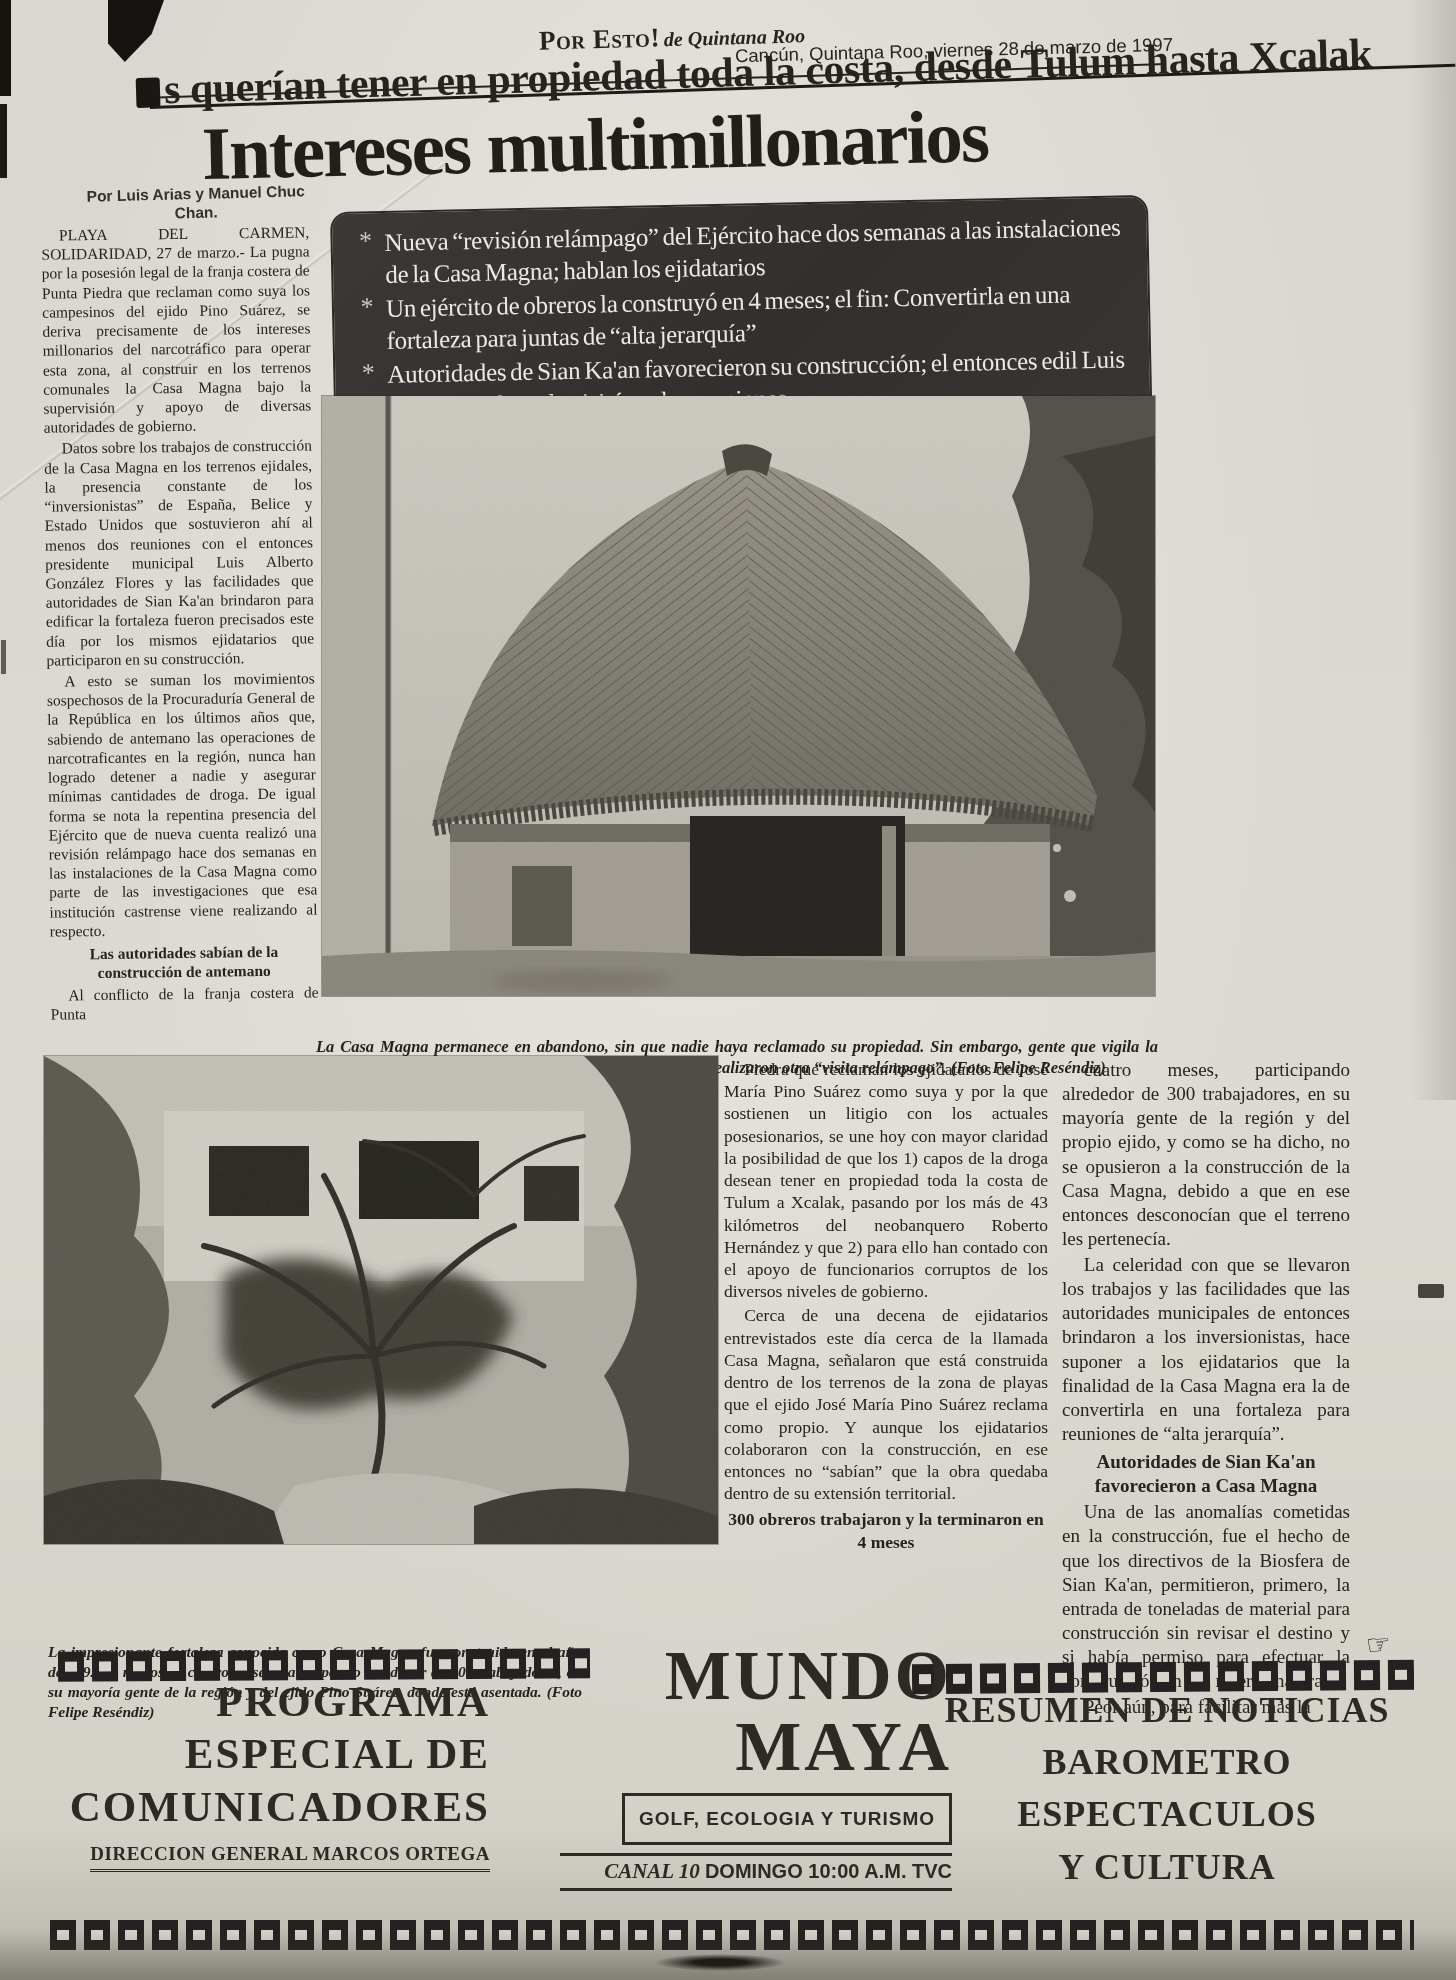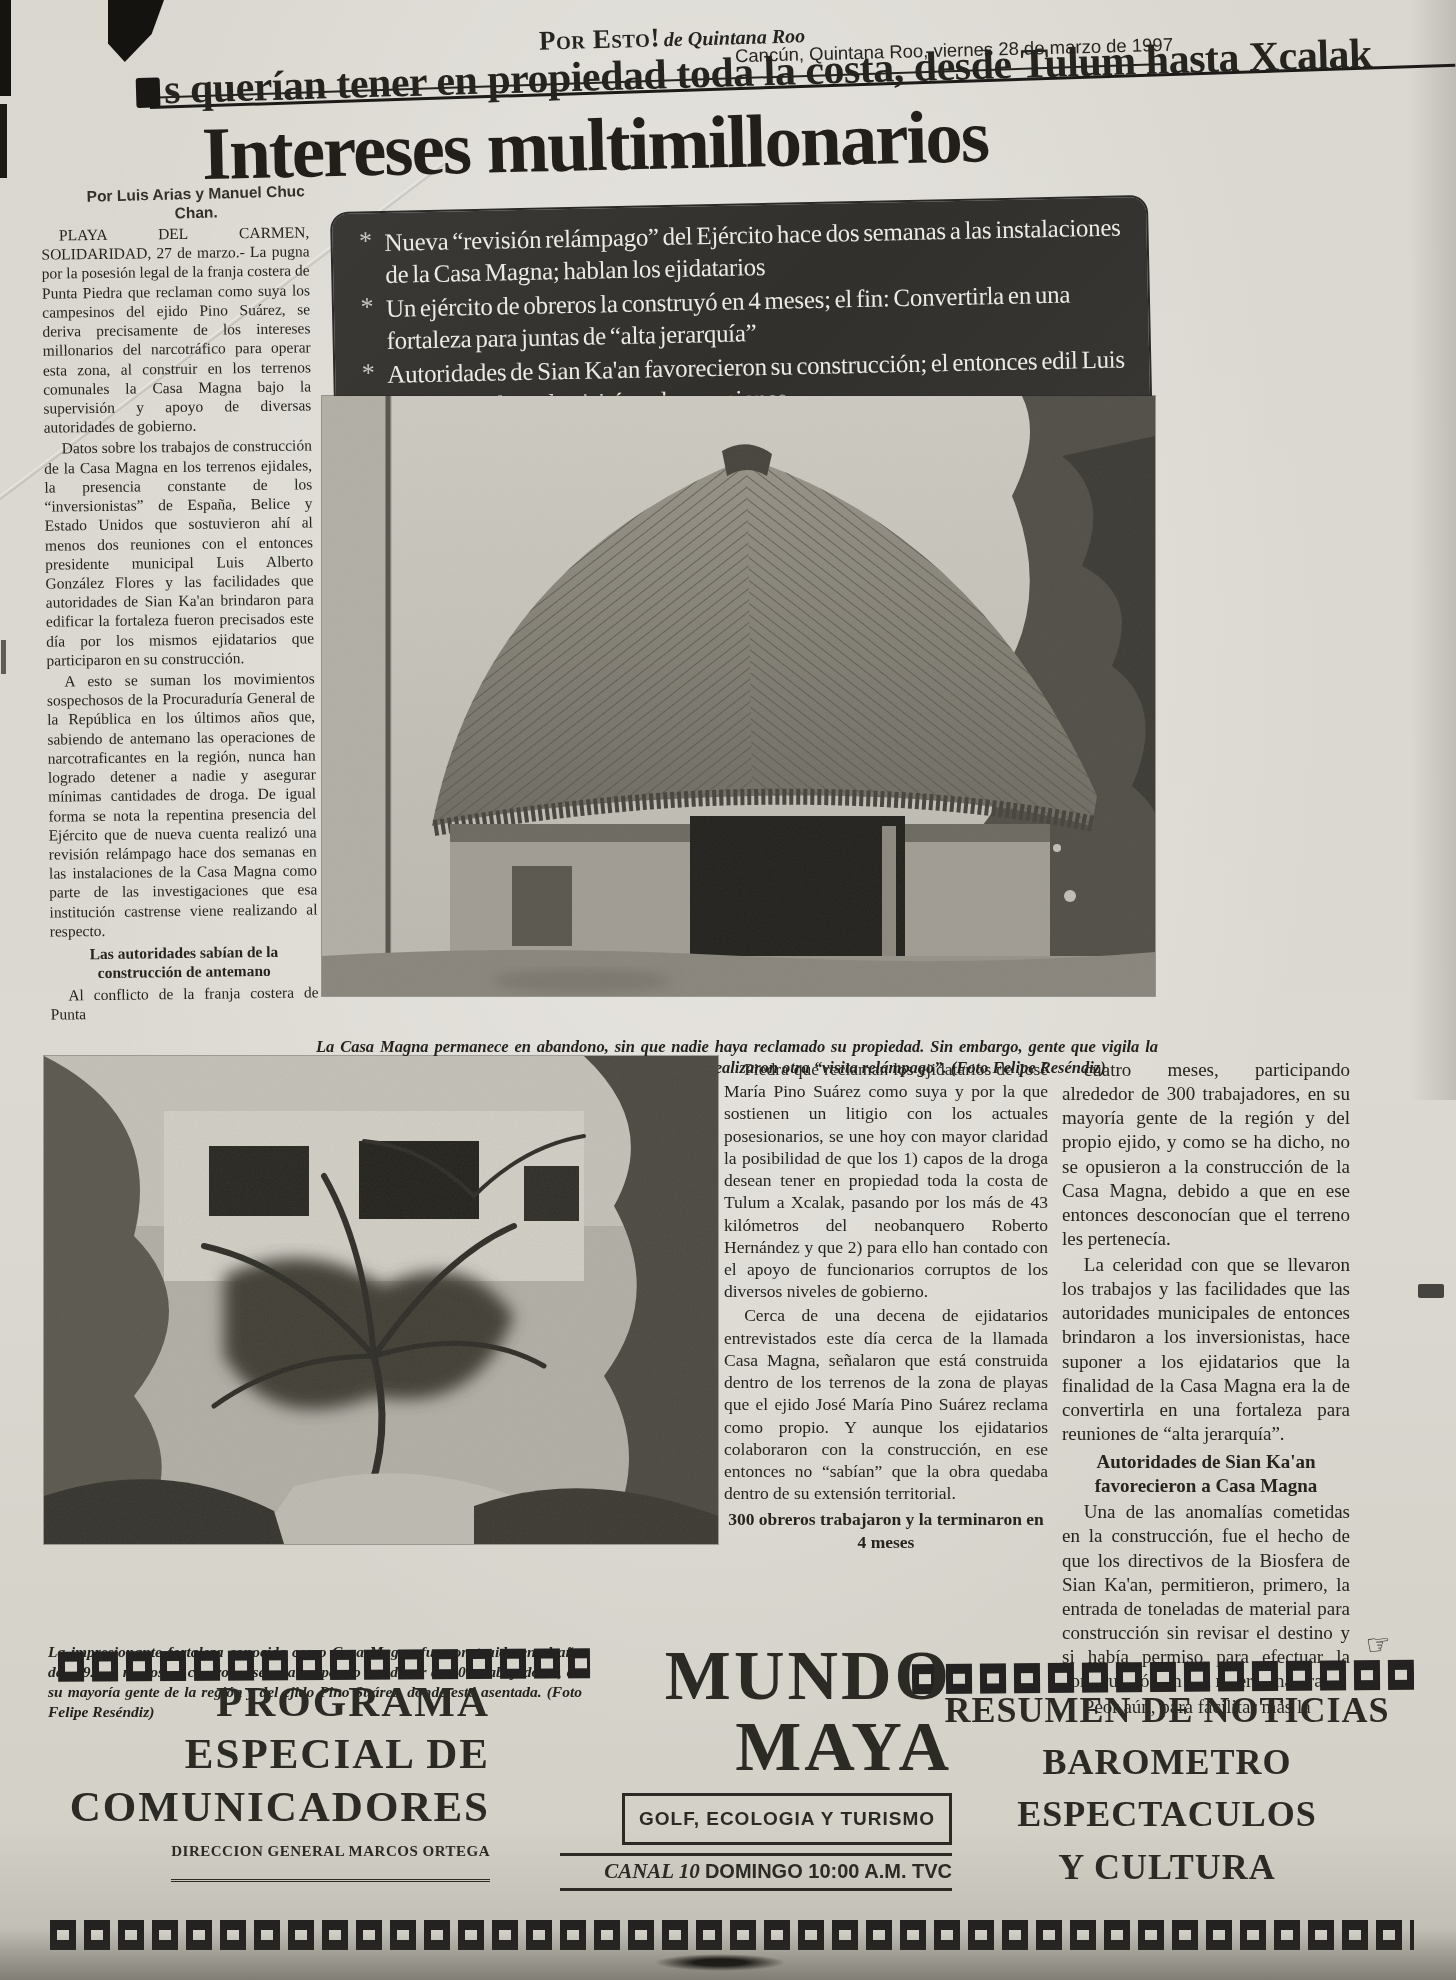--- a/index.html
+++ b/index.html
@@ -66,22 +66,22 @@
   .meander{position:absolute;height:30px;
     background-image:
       linear-gradient(90deg, rgba(0,0,0,0) 0 7px, #d7d4cc 7px 19px, rgba(0,0,0,0) 19px 34px),
       linear-gradient(90deg, #232220 0 26px, rgba(0,0,0,0) 26px 34px);
     background-size:34px 10px,34px 30px;background-position:0 10px,0 0;background-repeat:repeat-x,repeat-x;}
   .meander-l{left:58px;top:1650px;width:532px;transform:rotate(-.4deg);}
   .meander-r{left:912px;top:1662px;width:502px;transform:rotate(-.5deg);}
   .meander-b{left:50px;top:1920px;width:1364px;height:32px;}
   .ad-left{position:absolute;left:52px;top:1676px;width:438px;text-align:right;font-weight:bold;color:#2b2a24;}
   .ad-left .big{font-size:43px;letter-spacing:2px;line-height:1.22;}
-  .ad-left .foot{font-size:15px;letter-spacing:.5px;margin-top:10px;display:inline-block;
-    border-bottom:3px double #2b2a24;padding-bottom:19px;}
+  .ad-left .foot{font-size:19px;letter-spacing:.5px;margin-top:10px;display:inline-block;
+    border-bottom:3px double #2b2a24;padding-bottom:4px;}
   .ad-center{position:absolute;left:560px;top:1640px;width:392px;text-align:right;color:#2b2a24;}
   .ad-center .mundo{font-weight:bold;font-size:70px;line-height:1.02;letter-spacing:3px;}
   .ad-center .tagbox{display:inline-block;border:3px solid #2b2a24;padding:12px 14px;margin-top:10px;
     font-family:"Liberation Sans",sans-serif;font-weight:bold;font-size:19px;letter-spacing:1px;}
   .ad-center .sched{margin-top:8px;border-top:3px solid #2b2a24;border-bottom:3px solid #2b2a24;
     padding:3px 0 4px 0;font-size:21px;white-space:nowrap;}
   .ad-center .sched .canal{font-style:italic;font-weight:bold;}
   .ad-center .sched .dom{font-weight:bold;font-family:"Liberation Sans",sans-serif;font-size:20px;}
   .ad-right{position:absolute;left:920px;top:1684px;width:494px;text-align:center;font-weight:bold;color:#2b2a24;}
   .ad-right .line{font-size:36px;letter-spacing:1px;line-height:1.45;}

